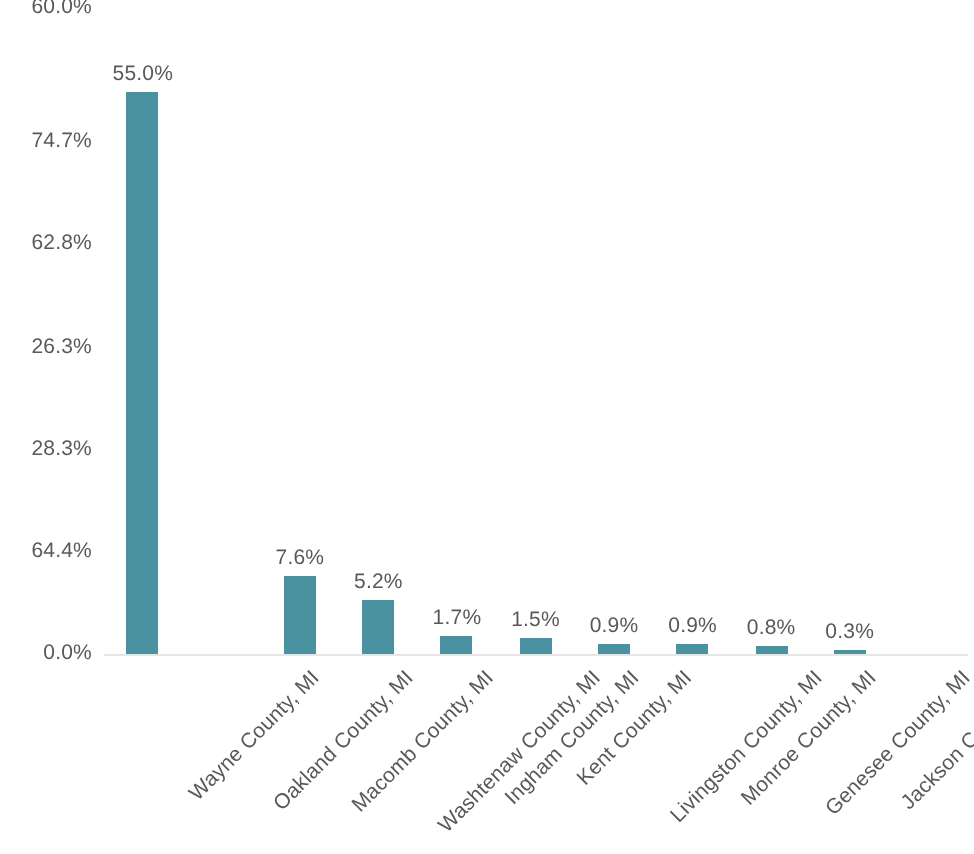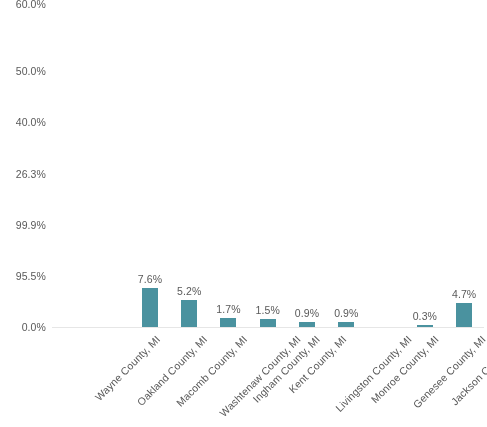--- a/index.html
+++ b/index.html
@@ -115,29 +115,33 @@
     letter-spacing: 0.1px;
   }
 </style>
 </head>
 <body>
 
 <div id="chart-root">
 
   <div class="y-axis">
       <div class="y-tick-label" style="top: 4px; padding-left: 23px;">60.0%</div>
-      <div class="y-tick-label" style="top: 71.1667px;">50.0%</div>
-      <div class="y-tick-label" style="top: 122.333px;">40.0%</div>
+      <div class="y-tick-label" style="top: 71.1667px;">74.7%</div>
+      <div class="y-tick-label" style="top: 122.333px;">62.8%</div>
       <div class="y-tick-label" style="top: 173.5px;">26.3%</div>
-      <div class="y-tick-label" style="top: 224.667px;">99.9%</div>
-      <div class="y-tick-label" style="top: 275.833px;">95.5%</div>
+      <div class="y-tick-label" style="top: 224.667px;">28.3%</div>
+      <div class="y-tick-label" style="top: 275.833px;">64.4%</div>
       <div class="y-tick-label" style="top: 327px;">0.0%</div>
     </div>
 
   <div class="plot-area">
+      <div class="bar-slot" style="left: 0px;">
+        <div class="bar" title="Wayne County, MI 55.0%" style="height: 281.417px; background: rgb(74, 146, 159);"></div>
+        <div class="bar-value" style="bottom: 284.417px;">55.0%</div>
+      </div>
       <div class="bar-slot" style="left: 78.5455px; text-align: right;">
         <div class="bar" title="Macomb County, MI 7.6%" style="height: 38.8867px; background: rgb(74, 146, 159);"></div>
         <div class="bar-value" style="bottom: 41.8867px;">7.6%</div>
       </div>
       <div class="bar-slot" style="left: 117.818px;">
         <div class="bar" title="Washtenaw County, MI 5.2%" style="height: 26.6067px; background: rgb(74, 146, 159);"></div>
         <div class="bar-value" style="bottom: 29.6067px;">5.2%</div>
       </div>
       <div class="bar-slot" style="left: 157.091px; text-align: right;">
         <div class="bar" title="Ingham County, MI 1.7%" style="height: 8.69833px; background: rgb(74, 146, 159);"></div>
@@ -148,28 +152,28 @@
         <div class="bar-value" style="bottom: 10.675px;">1.5%</div>
       </div>
       <div class="bar-slot" style="left: 235.636px;">
         <div class="bar" title="Livingston County, MI 0.9%" style="height: 4.605px; background: rgb(74, 146, 159);"></div>
         <div class="bar-value" style="bottom: 7.605px;">0.9%</div>
       </div>
       <div class="bar-slot" style="left: 274.909px;">
         <div class="bar" title="Monroe County, MI 0.9%" style="height: 4.605px; background: rgb(74, 146, 159);"></div>
         <div class="bar-value" style="bottom: 7.605px;">0.9%</div>
       </div>
+      <div class="bar-slot" style="left: 314.182px;">
+        <div class="bar" title="Genesee County, MI 0.8%" style="height: 4.09333px; background: rgb(74, 146, 159);"></div>
+        <div class="bar-value" style="bottom: 7.09333px;">0.8%</div>
+      </div>
       <div class="bar-slot" style="left: 353.455px;">
         <div class="bar" title="Jackson County, MI 0.3%" style="height: 1.535px; background: rgb(74, 146, 159);"></div>
         <div class="bar-value" style="bottom: 4.535px;">0.3%</div>
       </div>
-      <div class="bar-slot" style="left: 392.727px;">
-        <div class="bar" title="All Other Locations 4.7%" style="height: 24.0483px; background: rgb(74, 146, 159);"></div>
-        <div class="bar-value" style="bottom: 27.0483px;">4.7%</div>
-      </div>
     </div>
 
   <div class="baseline"></div>
 
   <div class="x-axis">
       <div class="x-label-slot" style="left: 0px;">
         <div class="x-label">Wayne County, MI</div>
       </div>
       <div class="x-label-slot" style="left: 39.2727px;">
         <div class="x-label">Oakland County, MI</div>

